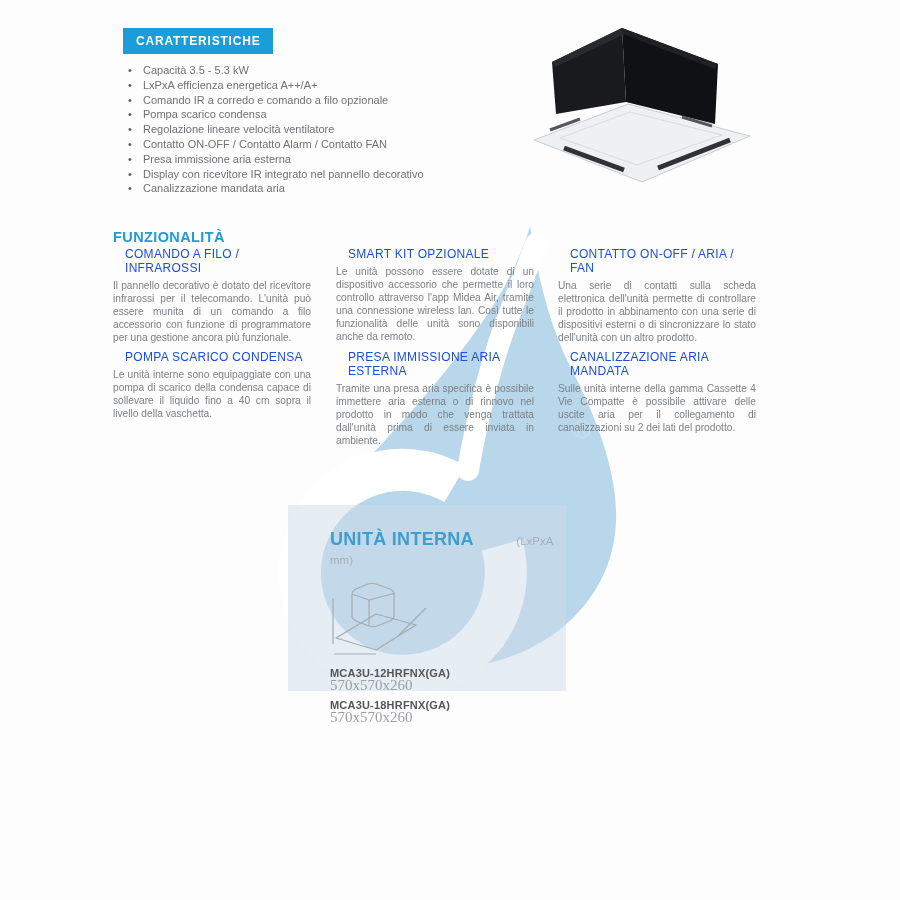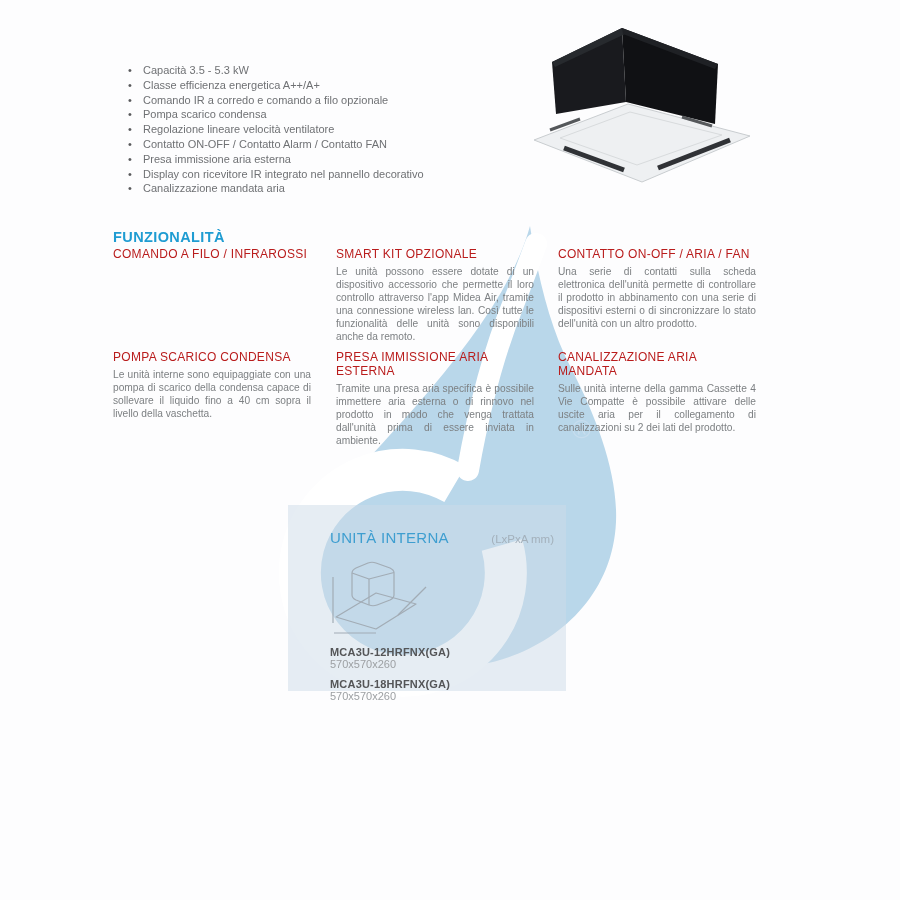--- a/index.html
+++ b/index.html
@@ -18,53 +18,54 @@
   .feature-item{font-size:11px;line-height:14.8px;color:#6f7174;white-space:nowrap;}
   .feature-item .dot{display:inline-block;width:15px;color:#58595b;}
 
   
   .photo{position:absolute;left:522px;top:18px;z-index:2;}
 
   
   .func-title{position:absolute;left:113px;top:229px;z-index:2;font-size:14.5px;font-weight:bold;
               letter-spacing:.4px;color:#1f9cd2;}
   .section{position:absolute;width:198px;z-index:2;}
-  .section h3{margin:0 0 4px 0;font-size:12px;font-weight:normal;letter-spacing:.3px;color:#b91c1c;}
+  .section h3{margin:0 0 4px 12px;font-size:12px;font-weight:normal;letter-spacing:.3px;color:#1d4ed8;}
   .section p{margin:0;font-size:10.2px;line-height:13px;color:#7d8083;text-align:justify;}
   .s0{left:113px;top:247px;} .s1{left:336px;top:247px;} .s2{left:558px;top:247px;}
   .s3{left:113px;top:350px;} .s4{left:336px;top:350px;} .s5{left:558px;top:350px;}
 
   
   .spec-box{position:absolute;left:288px;top:505px;width:278px;height:186px;z-index:1;
             background:rgba(206,219,232,0.5);box-sizing:border-box;padding:24px 0 0 42px;}
-  .spec-title{font-size:15px;font-weight:normal;letter-spacing:.3px;color:#3e9ed0;display:inline;}
+  .spec-title{font-size:18px;font-weight:bold;letter-spacing:.3px;color:#3e9ed0;display:inline;}
   .spec-sub{font-size:11.5px;color:#a3b0bb;display:inline;margin-left:4px;padding-left:34px;}
   .spec-icon{margin:8px 0 2px -2px;display:block;}
   .model{margin-top:7px;}
   .model-code{font-size:11px;font-weight:bold;letter-spacing:.2px;color:#545557;line-height:12px;}
-  .model-dims{font-size:11px;color:#9da0a3;line-height:13px;}
+  .model-dims{font-size:15px;color:#9da0a3;line-height:13px;font-family:Liberation Serif, serif;}
 </style>
 </head>
 <body>
 
 <div class="page">
 
   <svg class="watermark" width="900" height="900" viewBox="0 0 900 900">
     <path d="M530,226 C514,284 470,344 416,406 C362,468 313,508 312,578
              C311,648 372,669 448,668 C530,667 612,612 616,522
              C618,474 597,418 571,368 C549,326 537,272 530,226 Z" fill="#b9d7ea"></path>
     <path d="M502,545 A103,103 0 1 1 455,484" fill="none" stroke="#ffffff" stroke-width="42"></path>
     <path d="M468,470 C478,414 492,356 514,302 C522,282 530,260 536,244" fill="none" stroke="#ffffff" stroke-width="22" stroke-linecap="round"></path>
     <text x="572" y="438" font-size="26" fill="#c7ddee">®</text>
   </svg>
 
+  <div class="badge">CARATTERISTICHE</div>
 
   <div class="features">
     <div class="feature-item"><span class="dot">•</span><span>Capacità 3.5 - 5.3 kW</span></div>
-    <div class="feature-item"><span class="dot">•</span><span>Classe efficienza energetica A++/A+</span></div>
+    <div class="feature-item"><span class="dot">•</span><span>LxPxA efficienza energetica A++/A+</span></div>
     <div class="feature-item"><span class="dot">•</span><span>Comando IR a corredo e comando a filo opzionale</span></div>
     <div class="feature-item"><span class="dot">•</span><span>Pompa scarico condensa</span></div>
     <div class="feature-item"><span class="dot">•</span><span>Regolazione lineare velocità ventilatore</span></div>
     <div class="feature-item"><span class="dot">•</span><span>Contatto ON-OFF / Contatto Alarm / Contatto FAN</span></div>
     <div class="feature-item"><span class="dot">•</span><span>Presa immissione aria esterna</span></div>
     <div class="feature-item"><span class="dot">•</span><span>Display con ricevitore IR integrato nel pannello decorativo</span></div>
     <div class="feature-item"><span class="dot">•</span><span>Canalizzazione mandata aria</span></div>
   </div>
 
   <svg class="photo" width="250" height="170" viewBox="0 0 250 170">
@@ -77,20 +78,21 @@
     <line x1="42" y1="130" x2="102" y2="152" stroke="#303236" stroke-width="5"></line>
     <line x1="136" y1="150" x2="208" y2="122" stroke="#303236" stroke-width="5"></line>
     <line x1="28" y1="112" x2="58" y2="101" stroke="#55585b" stroke-width="3"></line>
     <line x1="160" y1="99" x2="190" y2="108" stroke="#55585b" stroke-width="3"></line>
   </svg>
 
   <div class="func-title">FUNZIONALITÀ</div>
 
   <div class="section s0">
     <h3>COMANDO A FILO / INFRAROSSI</h3>
+    <p>Il pannello decorativo è dotato del ricevitore infrarossi per il telecomando. L'unità può essere munita di un comando a filo accessorio con funzione di programmatore per una gestione ancora più funzionale.</p>
   </div>
   <div class="section s1">
     <h3>SMART KIT OPZIONALE</h3>
     <p>Le unità possono essere dotate di un dispositivo accessorio che permette il loro controllo attraverso l'app Midea Air, tramite una connessione wireless lan. Così tutte le funzionalità delle unità sono disponibili anche da remoto.</p>
   </div>
   <div class="section s2">
     <h3>CONTATTO ON-OFF / ARIA / FAN</h3>
     <p>Una serie di contatti sulla scheda elettronica dell'unità permette di controllare il prodotto in abbinamento con una serie di dispositivi esterni o di sincronizzare lo stato dell'unità con un altro prodotto.</p>
   </div>
   <div class="section s3">

